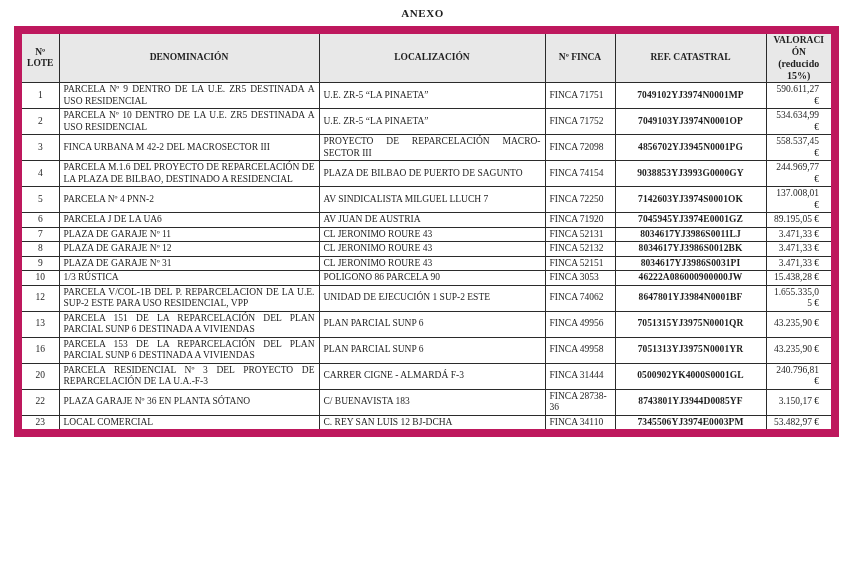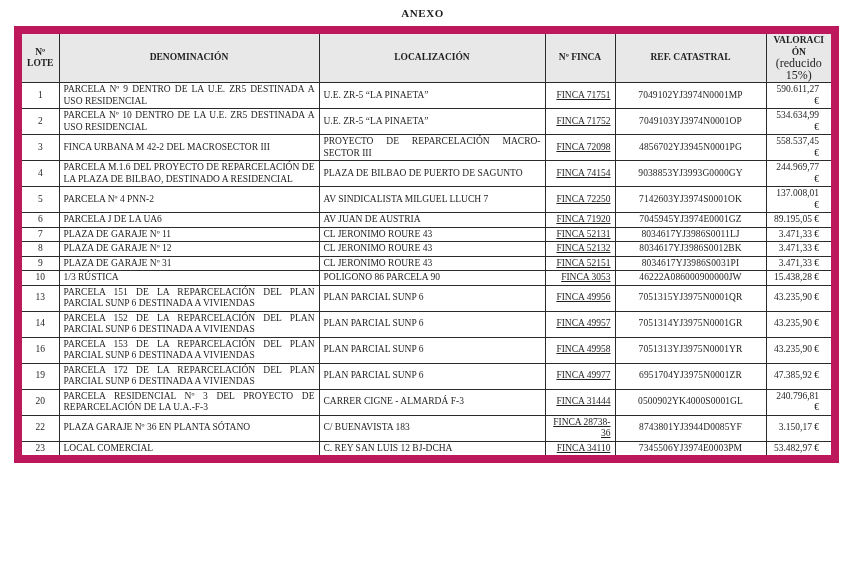--- a/index.html
+++ b/index.html
@@ -40,28 +40,28 @@
     word-wrap: break-word;
   }
   th {
     background: #e8e8e8;
     font-weight: bold;
     text-align: center;
     height: 27px;
     font-size: 9.5px;
   }
   th .hnote {
-    font-weight: normal;
-    font-size: 12px;
+    font-weight: bold;
+    font-size: 10px;
   }
   td.c-lote  { text-align: center; }
   td.c-den   { text-align: justify; }
   td.c-loc   { text-align: justify; margin-left: 32px; }
-  td.c-finca { text-align: right; text-decoration: underline; }
-  td.c-ref   { text-align: center; letter-spacing: 0.1px; }
+  td.c-finca { text-align: left; }
+  td.c-ref   { text-align: center; letter-spacing: 0.1px; font-weight: bold; }
   td.c-val   { text-align: right; padding-right: 12px; }
   col.w-lote  { width: 41px; }
   col.w-den   { width: 260px; }
   col.w-loc   { width: 226px; }
   col.w-finca { width: 70px; }
   col.w-ref   { width: 151px; }
   col.w-val   { width: 69px; }
 </style>
 </head>
 <body>
@@ -166,52 +166,44 @@
   </tr>
         <tr>
     <td class="c-lote">10</td>
     <td class="c-den">1/3 RÚSTICA</td>
     <td class="c-loc">POLIGONO 86 PARCELA 90</td>
     <td class="c-finca">FINCA 3053</td>
     <td class="c-ref">46222A086000900000JW</td>
     <td class="c-val">15.438,28 €</td>
   </tr>
         <tr>
+    <td class="c-lote">12</td>
+    <td class="c-den">PARCELA V/COL-1B DEL P. REPARCELACION DE LA U.E. SUP-2 ESTE PARA USO RESIDENCIAL, VPP</td>
+    <td class="c-loc">UNIDAD DE EJECUCIÓN 1 SUP-2 ESTE</td>
+    <td class="c-finca">FINCA 74062</td>
+    <td class="c-ref">8647801YJ3984N0001BF</td>
+    <td class="c-val">1.655.335,05 €</td>
+  </tr>
+        <tr>
     <td class="c-lote">13</td>
     <td class="c-den">PARCELA 151 DE LA REPARCELACIÓN DEL PLAN PARCIAL SUNP 6 DESTINADA A VIVIENDAS</td>
     <td class="c-loc">PLAN PARCIAL SUNP 6</td>
     <td class="c-finca">FINCA 49956</td>
     <td class="c-ref">7051315YJ3975N0001QR</td>
     <td class="c-val">43.235,90 €</td>
   </tr>
         <tr>
-    <td class="c-lote">14</td>
-    <td class="c-den">PARCELA 152 DE LA REPARCELACIÓN DEL PLAN PARCIAL SUNP 6 DESTINADA A VIVIENDAS</td>
-    <td class="c-loc">PLAN PARCIAL SUNP 6</td>
-    <td class="c-finca">FINCA 49957</td>
-    <td class="c-ref">7051314YJ3975N0001GR</td>
-    <td class="c-val">43.235,90 €</td>
-  </tr>
-        <tr>
     <td class="c-lote">16</td>
     <td class="c-den">PARCELA 153 DE LA REPARCELACIÓN DEL PLAN PARCIAL SUNP 6 DESTINADA A VIVIENDAS</td>
     <td class="c-loc">PLAN PARCIAL SUNP 6</td>
     <td class="c-finca">FINCA 49958</td>
     <td class="c-ref">7051313YJ3975N0001YR</td>
     <td class="c-val">43.235,90 €</td>
   </tr>
         <tr>
-    <td class="c-lote">19</td>
-    <td class="c-den">PARCELA 172 DE LA REPARCELACIÓN DEL PLAN PARCIAL SUNP 6 DESTINADA A VIVIENDAS</td>
-    <td class="c-loc">PLAN PARCIAL SUNP 6</td>
-    <td class="c-finca">FINCA 49977</td>
-    <td class="c-ref">6951704YJ3975N0001ZR</td>
-    <td class="c-val">47.385,92 €</td>
-  </tr>
-        <tr>
     <td class="c-lote">20</td>
     <td class="c-den">PARCELA RESIDENCIAL Nº 3 DEL PROYECTO DE REPARCELACIÓN DE LA U.A.-F-3</td>
     <td class="c-loc">CARRER CIGNE - ALMARDÁ F-3</td>
     <td class="c-finca">FINCA 31444</td>
     <td class="c-ref">0500902YK4000S0001GL</td>
     <td class="c-val">240.796,81 €</td>
   </tr>
         <tr>
     <td class="c-lote">22</td>
     <td class="c-den">PLAZA GARAJE Nº 36 EN PLANTA SÓTANO</td>

